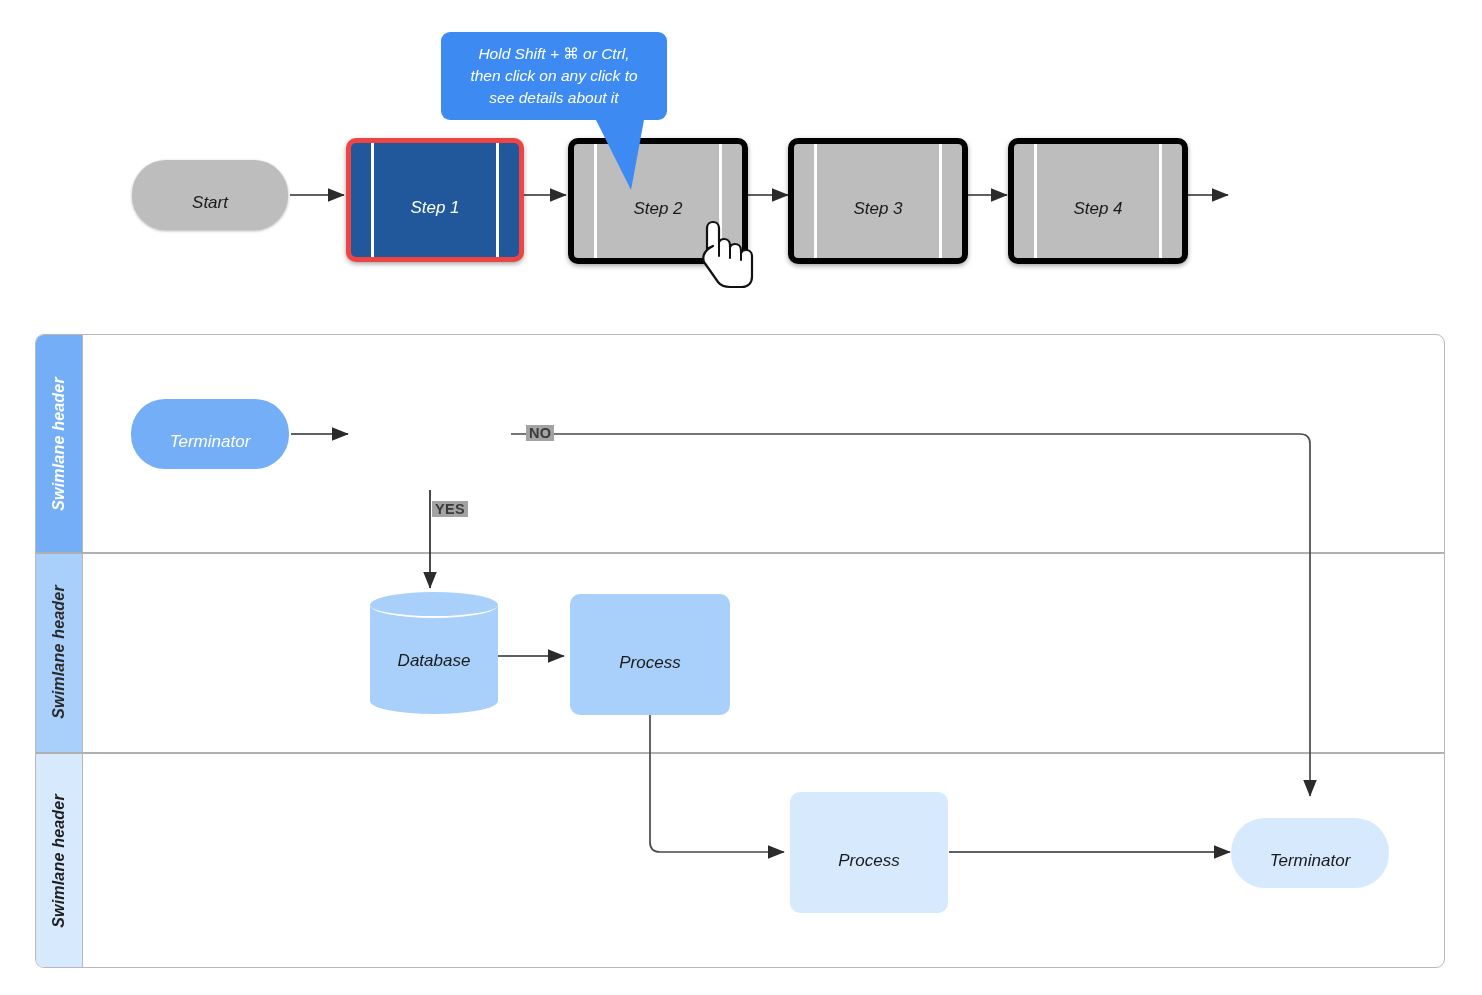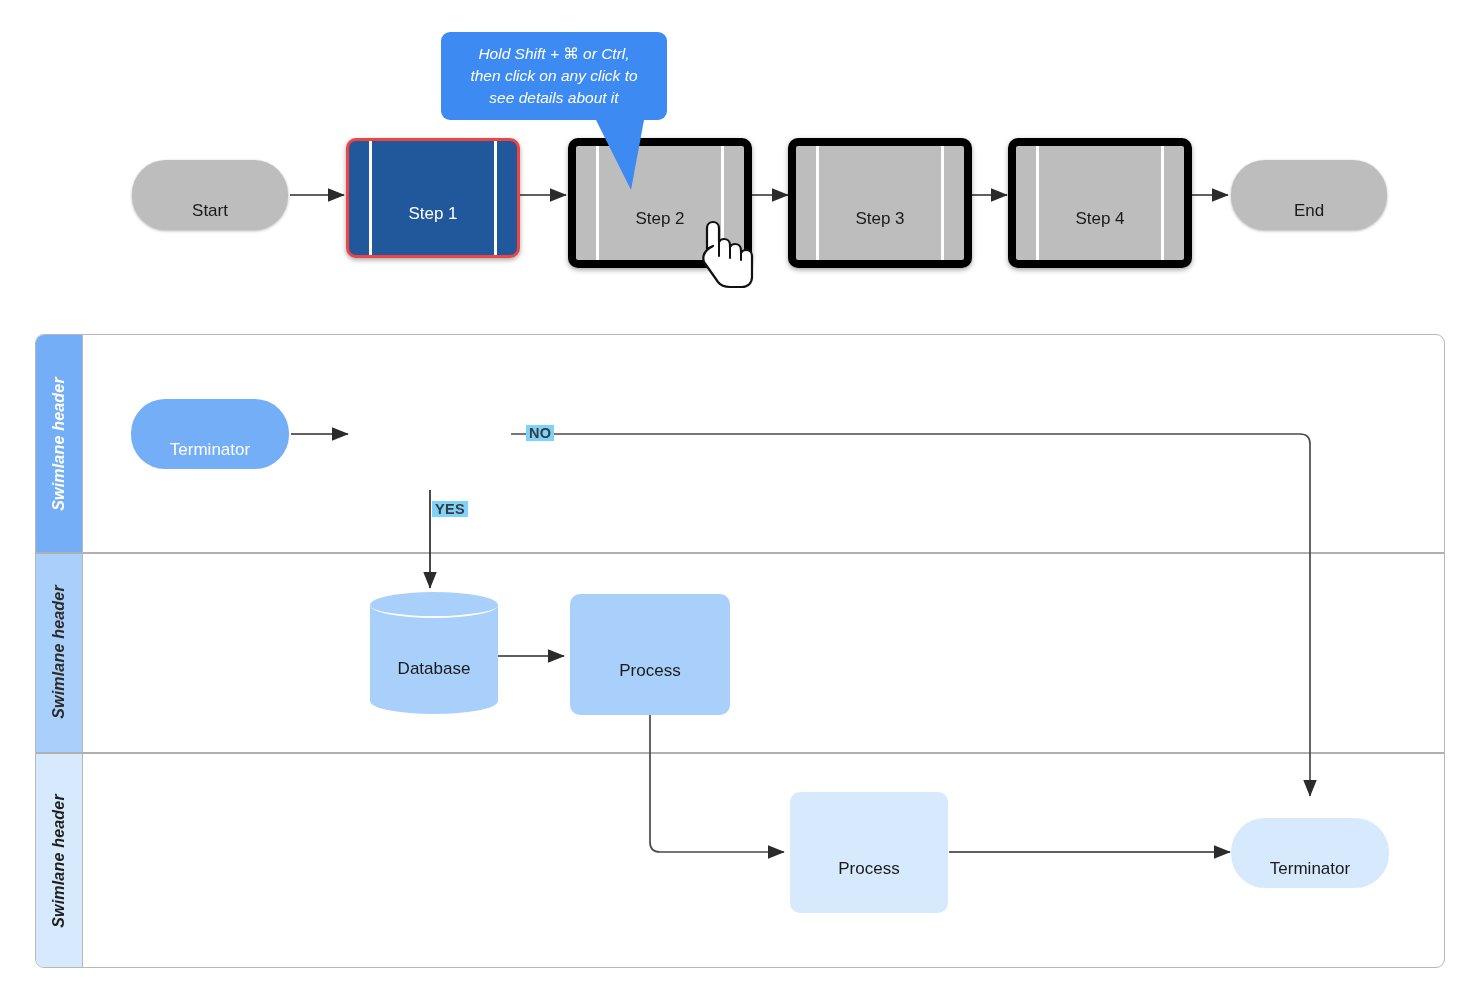--- a/index.html
+++ b/index.html
@@ -5,42 +5,42 @@
   html,body{margin:0;padding:0;background:#ffffff;}
   body{
     width:1482px;height:995px;position:relative;overflow:hidden;
     font-family:"Liberation Sans","DejaVu Sans",sans-serif;
     -webkit-font-smoothing:antialiased;
   }
   .stage{position:absolute;left:0;top:0;width:1482px;height:995px;}
 
   
   .lbl{
-    position:absolute;left:0;top:16px;width:100%;height:100%;
+    position:absolute;left:0;top:8px;width:100%;height:100%;
     display:flex;align-items:center;justify-content:center;
-    font-size:17px;color:#1a1a1a;
+    font-style:italic;font-size:17px;color:#1a1a1a;
     text-align:center;line-height:1.25;pointer-events:none;
     padding:0 6px;box-sizing:border-box;
   }
   .lbl.white{color:#ffffff;}
 
   
   .term-gray{
     position:absolute;background:#bdbdbd;border-radius:34px;
     box-shadow:0 1px 3px rgba(0,0,0,.30);
   }
   .predef{
     position:absolute;border-radius:10px;
     box-shadow:0 2px 5px rgba(0,0,0,.35);
   }
   .predef .bar{position:absolute;top:0;bottom:0;width:3px;background:#ffffff;}
   .predef .bar.l{left:20px;}
   .predef .bar.r{right:20px;}
-  .predef.gray{background:#bdbdbd;border:8px solid #000000;}
-  .predef.sel{background:#21589c;border:3px solid #ef4444;}
+  .predef.gray{background:#bdbdbd;border:6px solid #000000;}
+  .predef.sel{background:#21589c;border:5px solid #ef4444;}
   .predef.sel .bar{background:#ffffff;}
 
   
   .tooltip{
     position:absolute;background:#3d8bf2;border-radius:9px;
     color:#ffffff;font-size:15.5px;line-height:1.42;text-align:center;
     padding:11px 14px;box-sizing:border-box;
   }
 
   
@@ -69,21 +69,21 @@
   .proc-mid{position:absolute;background:#a9d0fa;border-radius:10px;}
   .proc-lt{position:absolute;background:#d6e9fd;border-radius:10px;}
   .db{position:absolute;}
   .db .barrel{position:absolute;left:0;right:0;top:13px;bottom:13px;background:#a9d0fa;}
   .db .bot{position:absolute;left:0;right:0;bottom:0;height:26px;background:#a9d0fa;border-radius:50%;}
   .db .top{position:absolute;left:0;right:0;top:0;height:26px;background:#a9d0fa;border-radius:50%;border-bottom:2.5px solid #ffffff;box-sizing:border-box;}
 
   .diamond{position:absolute;}
   .edge-label{
     position:absolute;font-size:14.5px;font-weight:bold;color:#3a3a3a;
-    letter-spacing:.3px;background:#7dd3fc;padding:0 3px;white-space:nowrap;
+    letter-spacing:.3px;background:#a3a3a3;padding:0 3px;white-space:nowrap;
   }
   svg{position:absolute;left:0;top:0;overflow:visible;}
   .cursor{position:absolute;pointer-events:none;}
 </style>
 </head>
 <body>
 
 <div class="stage">
 
   <svg width="1482" height="995">
@@ -125,23 +125,20 @@
     <div class="bar r"></div>
     <div class="lbl">Step 3</div>
   </div>
 
   <div class="predef gray" style="left:1008px;top:138px;width:168px;height:114px;">
     <div class="bar l"></div>
     <div class="bar r"></div>
     <div class="lbl">Step 4</div>
   </div>
 
-  <div class="term-gray" style="left:1231px;top:160px;width:156px;height:70px;">
-    <div class="lbl">End</div>
-  </div>
 
   <svg width="1482" height="995">
     <path d="M596,120 L644,120 L631,190 Z" fill="#3d8bf2"></path>
   </svg>
   <div class="tooltip" style="left:441px;top:32px;width:226px;font-style:italic;">
     <div>Hold Shift + ⌘ or Ctrl,</div>
     <div>then click on any click to</div>
     <div>see details about it</div>
   </div>
 

